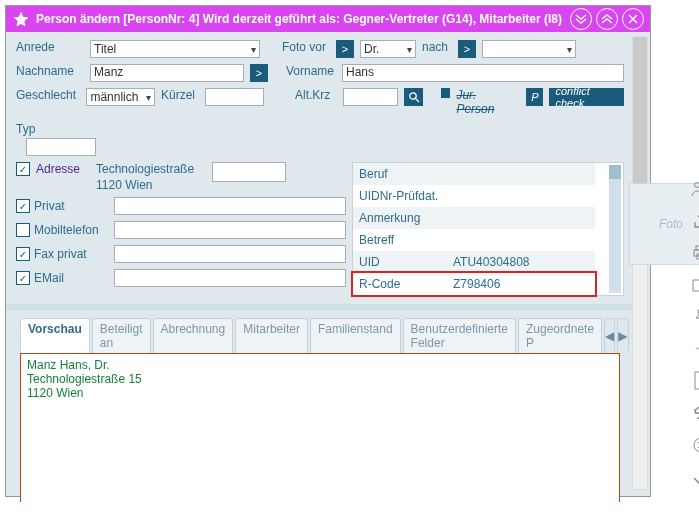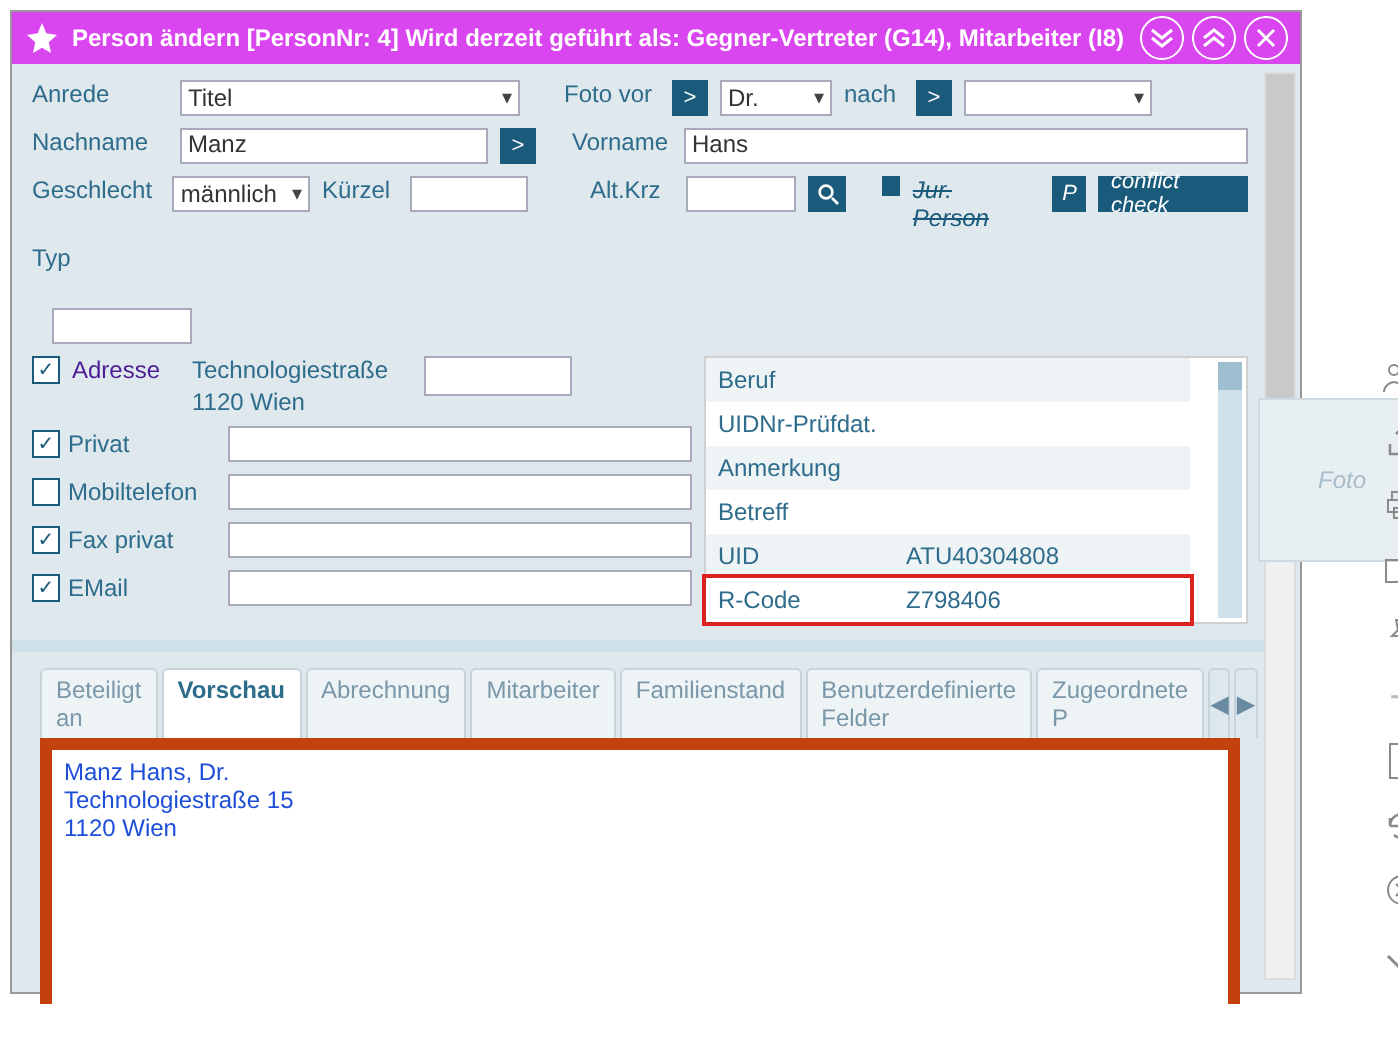--- a/index.html
+++ b/index.html
@@ -28,21 +28,21 @@
 .rrow:nth-child(odd){background:#eef3f6}
 .rrow .rlbl{width:90px;color:#2e6c8c}
 .rrow .rval{flex:1;color:#2e6c8c}
 .highlight{outline:2px solid #d22}
 .foto{position:absolute;right:-90px;top:20px;width:82px;height:80px;border:1px solid #cfd9e0;background:#e8eff3;color:#a9bccb;display:flex;align-items:center;justify-content:center;font-style:italic}
 .sep{height:6px;background:#cfe0e9;margin:8px -10px}
 .tabs{display:flex;gap:2px;padding-left:4px}
 .tab{background:#eef3f6;border:1px solid #c7d3da;border-bottom:none;padding:3px 7px;color:#7a98aa;font-size:12px;border-radius:3px 3px 0 0}
 .tab.active{background:#fff;color:#2e6c8c;font-weight:bold}
 .tabnav{background:#dce7ee;border:1px solid #c7d3da;border-bottom:none;width:16px;display:flex;align-items:center;justify-content:center;color:#6a8aa0;border-radius:3px 3px 0 0}
-.preview{background:#fff;border:6px solid #c2410c;height:150px;padding:4px 6px;color:#1d4ed8;font-size:12px;margin:0 4px}
+.preview{background:#fff;border:1px solid #c2410c;height:150px;padding:4px 6px;color:#15803d;font-size:12px;margin:0 4px}
 .sidebar{position:absolute;right:-40px;top:140px;display:flex;flex-direction:column;gap:10px;align-items:center;color:#8a8a8a}
 .sidebar .sbtn{width:22px;height:22px;display:flex;align-items:center;justify-content:center;cursor:default}
 .scrollbar{position:absolute;right:2px;top:30px;bottom:6px;width:14px;background:#f0f0f0;border:1px solid #ddd}
 .scrollbar .thumb{position:absolute;top:0;left:0;right:0;height:180px;background:#c9c9c9}
 svg{display:block}
 </style>
 </head>
 <body>
 
 <div class="window">
@@ -125,21 +125,21 @@
           </svg>
         </span>
       <span style="width:6px"></span>
       <span style="width:10px;height:10px;background:#1a5a7a"></span>
       <span class="strike">Jur. Person</span>
       <span style="flex:1"></span>
       <span class="blueBtn" style="width:18px;font-style:italic">P</span>
       <span class="blueBtn" style="font-style:italic;padding:0 6px">conflict check</span>
     </div>
 
-    <div class="row" style="margin-bottom:18px">
+    <div class="row" style="margin-bottom:2px">
       <span class="lbl" style="width:30px">Typ</span>
     </div>
     <div class="row">
         <span class="inp" style="width:70px;margin-left:10px"></span>
       </div>
 
     <div class="section">
       <div class="leftcol">
         <div class="addrRow">
           <span class="chk">✓</span>
@@ -204,22 +204,22 @@
               <span class="rval">Z798406</span>
             </div>
           </div>
         <div class="foto">Foto</div>
       </div>
     </div>
 
     <div class="sep"></div>
 
     <div class="tabs" id="tabs">
+        <span class="tab active">Vorschau</span>
         <span class="tab">Beteiligt an</span>
-        <span class="tab active">Vorschau</span>
         <span class="tab">Abrechnung</span>
         <span class="tab">Mitarbeiter</span>
         <span class="tab">Familienstand</span>
         <span class="tab">Benutzerdefinierte Felder</span>
         <span class="tab">Zugeordnete P</span>
         <span class="tabnav">◀</span>
         <span class="tabnav">▶</span>
       </div>
     <div class="preview">
       <div>Manz Hans, Dr.</div>

